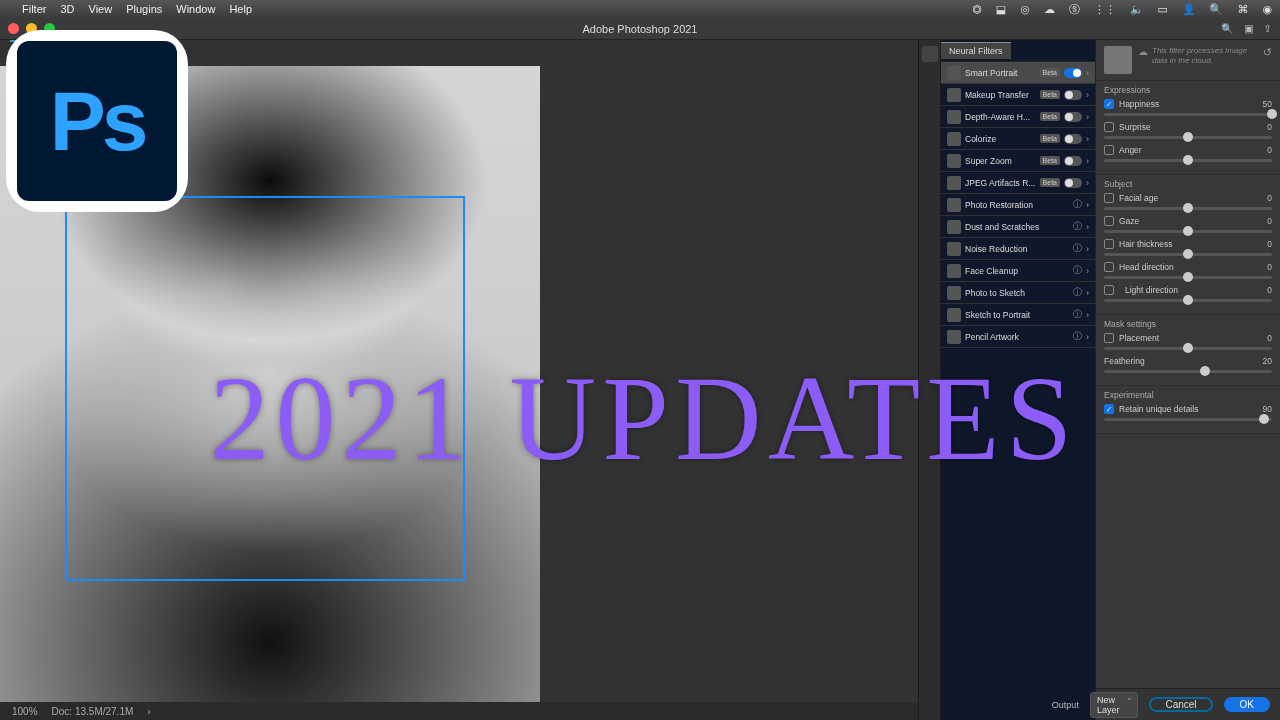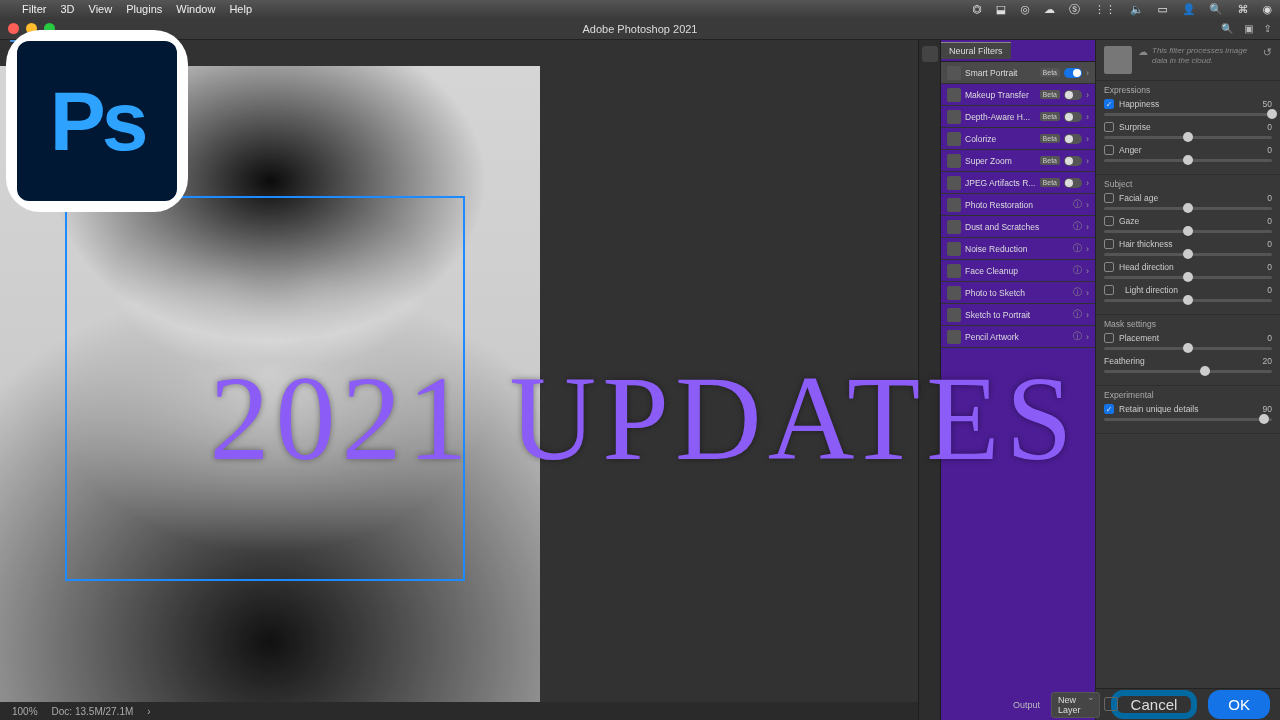--- a/index.html
+++ b/index.html
@@ -30,21 +30,21 @@
       radial-gradient(60% 40% at 50% 48%, #c9c3b8 0%, transparent 70%),
       radial-gradient(90% 70% at 50% 90%, #1f1f1f 0%, transparent 80%),
       linear-gradient(#cfcabe,#bfb9ac);
     filter:grayscale(1) contrast(1.15);
   }
   .face-box { position:absolute; left:65px; top:130px; width:400px; height:385px; border:2px solid #1d8bff;}
   .status-bar { position:absolute; left:0; bottom:0; height:18px; background:#2a2a2a; width:100%; display:flex; align-items:center; padding:0 12px; gap:14px; font-size:10px; color:#aaa;}
   
   .collapse-dock { width:22px; background:#2d2d2d; border-left:1px solid #1c1c1c; padding-top:6px; display:flex; justify-content:center;}
   .collapse-btn { width:16px; height:16px; background:#444; border-radius:3px;}
-  .panel1 { width:155px; background:#4c1d95; border-left:1px solid #1c1c1c; display:flex; flex-direction:column;}
+  .panel1 { width:155px; background:#0f172a; border-left:1px solid #1c1c1c; display:flex; flex-direction:column;}
   .panel2 { width:185px; background:#383838; border-left:1px solid #222; display:flex; flex-direction:column; position:relative;}
   .panel-tab { height:22px; border-bottom:1px solid #222; display:flex; align-items:center;}
   .panel-tab span { background:#444; padding:3px 8px; border-top:1.5px solid #888; font-size:9px; color:#ddd;}
   .filter-list { display:flex; flex-direction:column;}
   .filter-row { display:flex; align-items:center; height:22px; padding:0 6px; gap:4px; border-bottom:0.5px solid #313131;}
   .filter-row.sel { background:#4a4a4a;}
   .mini-thumb { width:14px; height:14px; background:#555; border-radius:2px;}
   .filter-name { flex:1; font-size:8.5px; color:#ddd; white-space:nowrap; overflow:hidden; text-overflow:ellipsis;}
   .beta { background:#555; color:#ccc; font-size:7px; padding:1px 3px; border-radius:2px;}
   .toggle { width:18px; height:10px; background:#555; border-radius:5px; position:relative;}
@@ -67,21 +67,21 @@
   .cbx.on{background:#1473e6;border-color:#1473e6;}
   .track{width:100%;height:3px;background:#555;border-radius:2px;position:relative;margin-top:4px;}
   .knob{position:absolute;width:10px;height:10px;background:#ccc;border-radius:50%;top:-4px;transform:translateX(-50%);}
   .feedback { text-align:center; margin-top:20px; font-size:8.5px; color:#999; font-style:italic;}
   .feedback .btns{display:flex;justify-content:center;gap:8px;margin-top:6px;}
   .pill{border:1px solid #666;border-radius:10px;padding:2px 8px;font-size:8.5px;color:#ccc;font-style:normal;}
   .footer-bar{position:absolute;left:0;bottom:0;right:0;height:32px;background:#333;border-top:1px solid #222;display:flex;align-items:center;justify-content:flex-end;gap:11px;padding:0 10px;}
   .footer-bar .out-label{font-size:9px;color:#bbb;}
   .select{background:#454545;border:1px solid #555;border-radius:3px;padding:2px 18px 2px 6px;font-size:9px;color:#ddd;position:relative;}
   .select::after{content:"⌄";position:absolute;right:4px;top:-1px;color:#999;}
-  .btn{border:6px solid #0369a1;background:transparent;color:#ddd;border-radius:12px;padding:0 14px;font-size:15px;}
+  .btn{border:2px solid #0369a1;background:transparent;color:#ddd;border-radius:12px;padding:0 14px;font-size:10px;}
   .btn.primary{background:#1473e6;border-color:#1473e6;color:#fff;}
   .preview-toggle{position:absolute;left:8px;bottom:9px;width:14px;height:14px;border:1px solid #666;border-radius:2px;}
   
   .ps-logo { position:absolute; left:6px; top:30px; width:182px; height:182px; background:#fff; border-radius:34px; display:flex; align-items:center; justify-content:center;}
   .ps-logo .inner{width:160px;height:160px;background:#001833;border-radius:12px;display:flex;align-items:center;justify-content:center;}
   .ps-logo .inner span{font-size:84px;font-weight:700;color:#2da2ff;letter-spacing:-4px;}
   .overlay-text{position:absolute;left:8px;right:0;top:350px;text-align:center;color:#8b5cf6;font-size:120px;font-weight:400;letter-spacing:6px;font-family:Liberation Serif, serif; text-shadow:0 0 6px rgba(0,0,0,0.4);}
 </style>
 </head>
 <body>

